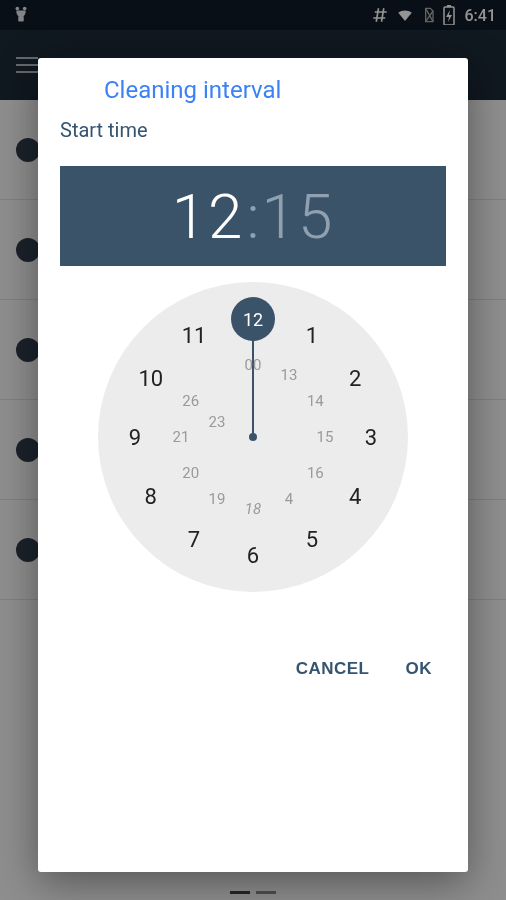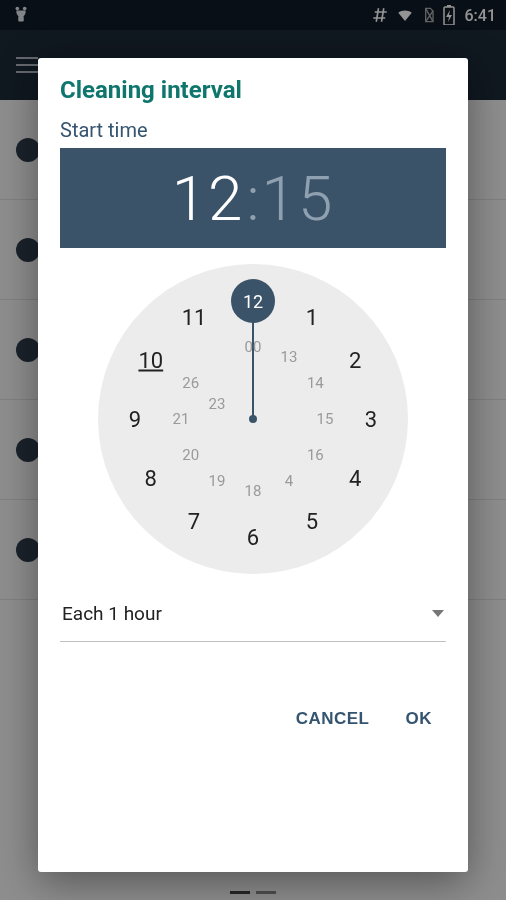--- a/index.html
+++ b/index.html
@@ -25,22 +25,22 @@
   .scrim {
     position: absolute; inset: 0; background: rgba(0,0,0,0.42);
   }
 
   
   .dialog {
     position: absolute; left: 38px; right: 38px; top: 58px; bottom: 28px;
     background: #fff; border-radius: 3px; box-shadow: 0 10px 40px rgba(0,0,0,0.4);
     display: flex; flex-direction: column; padding: 18px 22px 10px 22px;
   }
-  .dialog-title { font-size: 24px; color: #0f766e; font-weight: 700; margin-bottom: 14px; }
-  .section-label { color: #35546f; font-size: 20px; margin-bottom: 6px; }
+  .dialog-title { font-size: 24px; color: #3b82f6; font-weight: 400; margin-bottom: 14px; margin-left: 44px; }
+  .section-label { color: #35546f; font-size: 20px; margin-bottom: 24px; }
 
   .time-box {
     background: #3b5369; height: 100px; display:flex; align-items:center; justify-content:center;
     margin-bottom: 16px;
   }
   .time-hours { color: #fff; font-size: 62px; font-weight: 300; letter-spacing: 2px; }
   .time-colon { color: #8fa0b0; font-size: 62px; font-weight: 300; margin: 0 2px; }
   .time-minutes { color: #8fa0b0; font-size: 62px; font-weight: 300; letter-spacing: 2px; }
 
   .clock-wrap { display:flex; justify-content:center; margin-bottom: 18px; }
@@ -151,40 +151,36 @@
       <div class="knob" style="left:50%; top:37px;">12</div>
     <div class="num" style="left: 214px; top: 52.809px;">1</div>
         <div class="num" style="left: 257.191px; top: 96px;">2</div>
         <div class="num" style="left: 273px; top: 155px;">3</div>
         <div class="num" style="left: 257.191px; top: 214px;">4</div>
         <div class="num" style="left: 214px; top: 257.191px;">5</div>
         <div class="num" style="left: 155px; top: 273px;">6</div>
         <div class="num" style="left: 96px; top: 257.191px;">7</div>
         <div class="num" style="left: 52.809px; top: 214px;">8</div>
         <div class="num" style="left: 37px; top: 155px;">9</div>
-        <div class="num" style="left: 52.809px; top: 96px; text-decoration: underline;">10</div>
+        <div class="num" style="left: 52.809px; top: 96px;">10</div>
         <div class="num" style="left: 96px; top: 52.809px;">11</div>
         <div class="num inner" style="left: 155px; top: 83px;">00</div>
         <div class="num inner" style="left: 191px; top: 92.6462px;">13</div>
         <div class="num inner" style="left: 217.354px; top: 119px;">14</div>
         <div class="num inner" style="left: 227px; top: 155px;">15</div>
         <div class="num inner" style="left: 217.354px; top: 191px;">16</div>
         <div class="num inner" style="left: 191px; top: 217.354px;">4</div>
-        <div class="num inner" style="left: 155px; top: 227px;">18</div>
+        <div class="num inner" style="left: 155px; top: 227px; font-style: italic;">18</div>
         <div class="num inner" style="left: 119px; top: 217.354px;">19</div>
         <div class="num inner" style="left: 92.6462px; top: 191px;">20</div>
         <div class="num inner" style="left: 83px; top: 155px;">21</div>
         <div class="num inner" style="left: 92.6462px; top: 119px;">26</div>
         <div class="num inner" style="left: 119px; top: 92.6462px; margin-top: 47px;">23</div>
       </div>
   </div>
 
-  <div class="interval-row">
-    <span class="label">Each 1 hour</span>
-    <span class="caret"></span>
-  </div>
 
 
   <div class="buttons">
     <button class="btn">CANCEL</button>
     <button class="btn">OK</button>
   </div>
 </div>
 
 </body></html>

